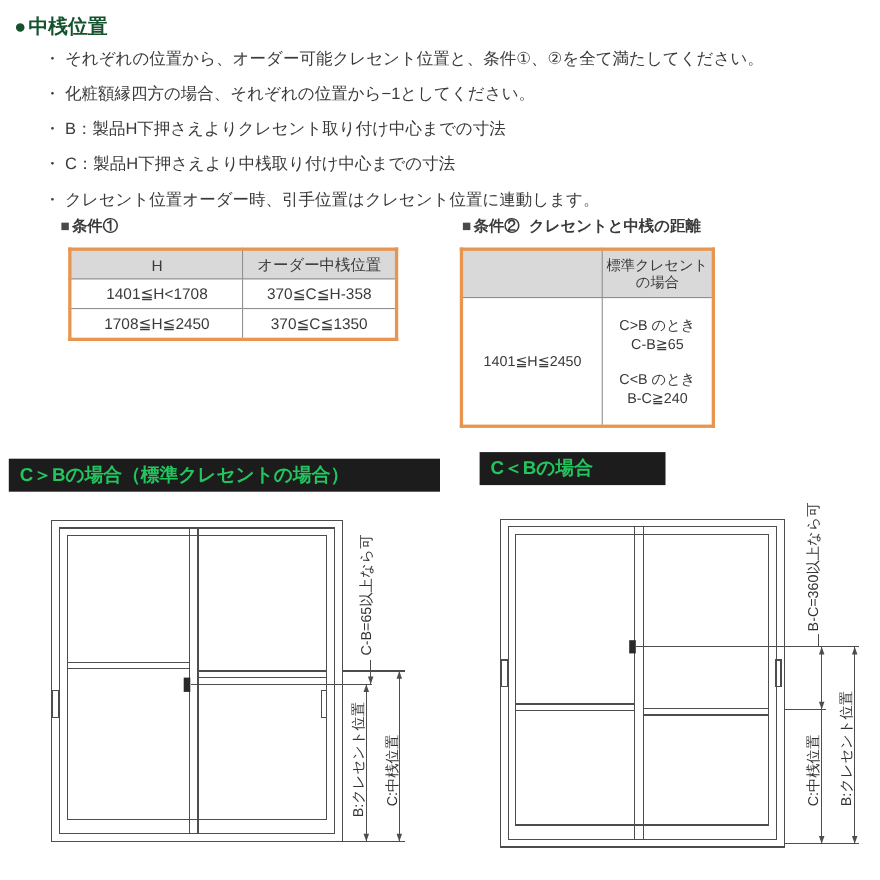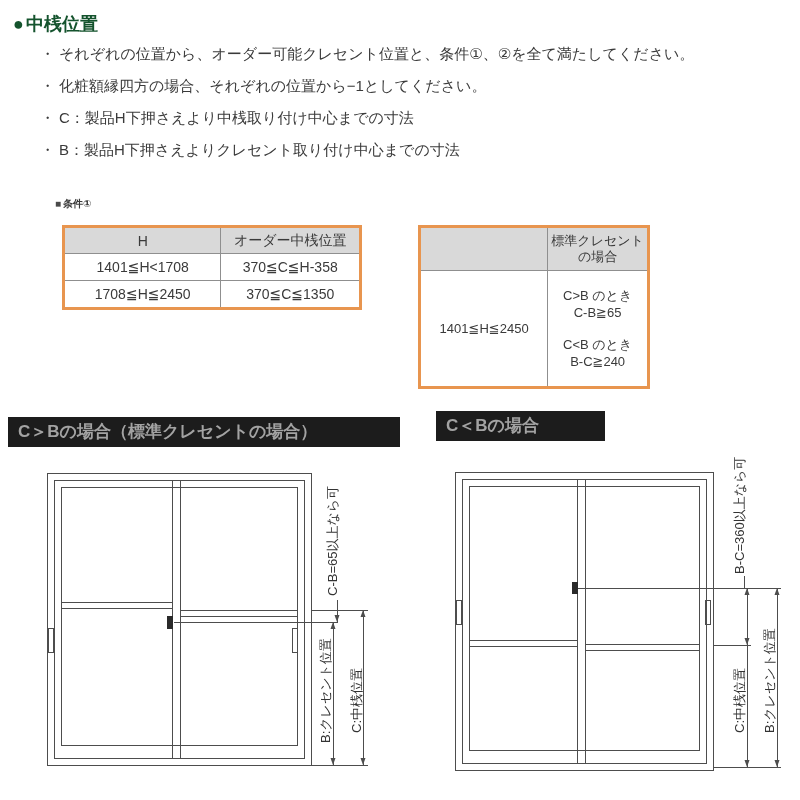--- a/index.html
+++ b/index.html
@@ -7,40 +7,40 @@
         font-family:"Liberation Sans","DejaVu Sans",sans-serif;color:#333;}
   .abs{position:absolute;}
 
   .doc-title{left:13px;top:12px;font-size:18px;font-weight:bold;color:#14532d;white-space:nowrap;}
   .doc-title .marker{margin-right:2px;}
 
   ul.notes{left:40px;top:44px;margin:0;padding:0;list-style:none;position:absolute;}
   ul.notes li{font-size:15px;line-height:19px;margin-bottom:13px;color:#3a3a3a;white-space:nowrap;}
   ul.notes .marker{margin-right:4px;}
 
-  .cond-heading{font-size:10px;font-weight:bold;color:#3a3a3a;white-space:nowrap;}
+  .cond-heading{font-size:14px;font-weight:bold;color:#3a3a3a;white-space:nowrap;font-family:Liberation Mono, monospace;}
   .cond-heading .marker{margin-right:2px;color:#4a4a4a;}
 
   table.tbl{border-collapse:collapse;position:absolute;background:#fff;table-layout:fixed;}
   table.tbl th,table.tbl td{border:1px solid #8f8f8f;text-align:center;vertical-align:middle;
     color:#3a3a3a;font-weight:normal;padding:0 2px;}
   table.tbl{border:3px solid #e8954f;}
   table.tbl th{background:#d9d9d9;}
 
   #table1{left:62px;top:225px;width:300px;font-size:14px;}
   #table1 th{height:25px;}
   #table1 td{height:26px;}
 
   #table2{left:418px;top:225px;width:232px;font-size:13px;}
   #table2 th{height:42px;line-height:16px;}
   #table2 td{height:115px;}
   #table2 .case{line-height:17px;}
   #table2 .case + .case{margin-top:15px;}
 
-  .diag-title{position:absolute;background:#1c1c1c;color:#a3a3a3;font-weight:bold;
+  .diag-title{position:absolute;background:#1c1c1c;color:#22c55e;font-weight:bold;
     font-size:17px;line-height:30px;height:30px;padding:0 10px;white-space:nowrap;overflow:hidden;}
   #diagTitleLeft{left:8px;top:417px;width:372px;}
   #diagTitleRight{left:436px;top:411px;width:149px;}
 
   svg.diagram{position:absolute;}
   svg.diagram .ln{stroke:#4d4d4d;stroke-width:1;fill:none;shape-rendering:crispEdges;}
   svg.diagram .dim{stroke:#4d4d4d;stroke-width:1;fill:none;shape-rendering:crispEdges;}
   svg.diagram .solid{fill:#2a2a2a;stroke:none;}
   svg.diagram .arrow{fill:#4d4d4d;stroke:none;}
   svg.diagram text{fill:#333;font-size:13px;font-family:"Liberation Sans","DejaVu Sans",sans-serif;}
@@ -50,26 +50,30 @@
 
 <div class="page">
 
   <div class="abs doc-title">
     <span class="marker">●</span><span>中桟位置</span>
   </div>
 
   <ul class="notes">
     <li><span class="marker">・</span><span>それぞれの位置から、オーダー可能クレセント位置と、条件①、②を全て満たしてください。</span></li>
     <li><span class="marker">・</span><span>化粧額縁四方の場合、それぞれの位置から−1としてください。</span></li>
+    <li><span class="marker">・</span><span>B：製品H下押さえよりクレセント取り付け中心までの寸法</span></li>
     <li><span class="marker">・</span><span>C：製品H下押さえより中桟取り付け中心までの寸法</span></li>
-    <li><span class="marker">・</span><span>B：製品H下押さえよりクレセント取り付け中心までの寸法</span></li>
+    <li><span class="marker">・</span><span>クレセント位置オーダー時、引手位置はクレセント位置に連動します。</span></li>
   </ul>
 
   <div class="abs cond-heading" style="left:55px;top:197px;">
     <span class="marker">■</span><span>条件①</span>
+  </div>
+  <div class="abs cond-heading" style="left:420px;top:197px;">
+    <span class="marker">■</span><span>条件② クレセントと中桟の距離</span>
   </div>
 
   <table id="table1" class="tbl">
     <colgroup>
         <col style="width:53%">
         <col style="width:47%">
       </colgroup>
     <tbody>
         <tr>
       <th>H</th>

